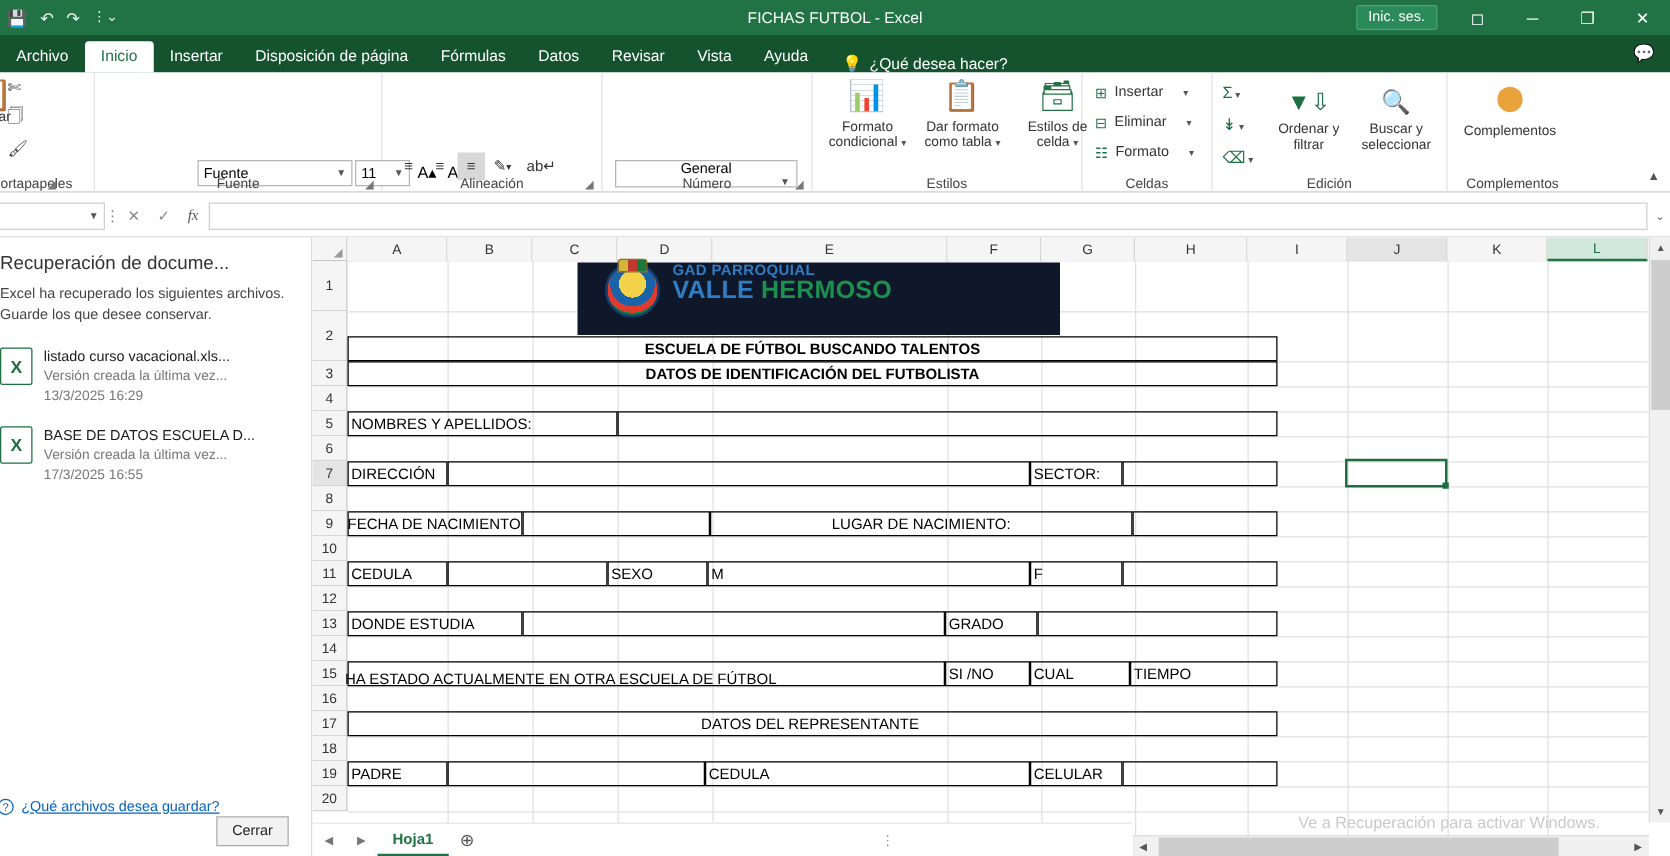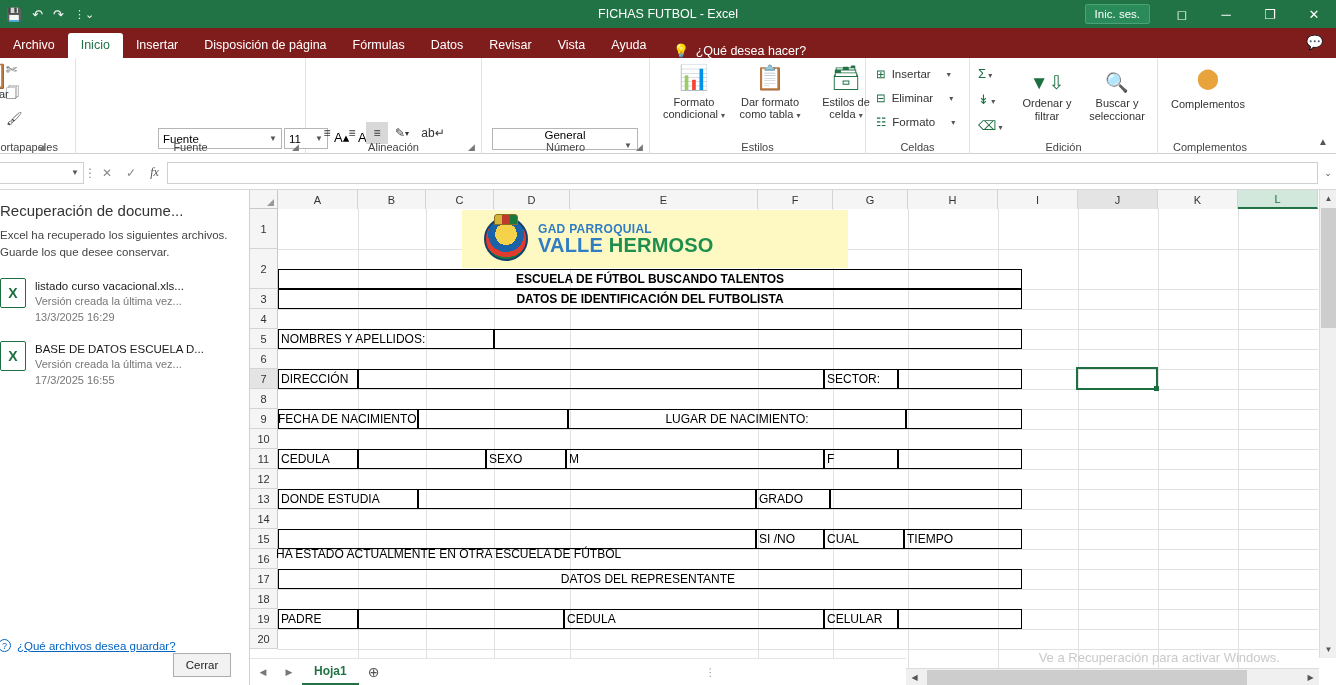--- a/index.html
+++ b/index.html
@@ -28,21 +28,21 @@
   .tb-right { position: absolute; right: 0; top: 0; height: 28px; display: flex; align-items: center; }
   .signin {
     background: #2b8a5a; border: 1px solid #4aa277; color: #fff;
     font-size: 11.5px; padding: 3px 9px; margin-right: 10px; border-radius: 2px;
   }
   .winbtn { width: 44px; height: 28px; display: flex; align-items: center; justify-content: center; font-size: 13px; color: #fff; }
 
   
   .ribbon-tabs {
     position: absolute; top: 28px; left: 0; width: 1336px; height: 30px;
-    background: #7f1d1d; color: #fff; font-size: 12.5px;
+    background: #14532d; color: #fff; font-size: 12.5px;
   }
   .tabstrip { display: flex; align-items: flex-end; height: 30px; }
   .rtab { padding: 6px 13px 7px 13px; line-height: 1; color: #ffffff; white-space: nowrap; }
   .rtab.active { background: #ffffff; color: #217346; border-radius: 3px 3px 0 0; font-weight: normal; }
   .tell-me { display: flex; align-items: center; gap: 6px; padding-left: 14px; color: #fff; font-size: 12.5px; }
   .bulb { font-size: 13px; }
   .comment-ico { position: absolute; right: 12px; top: 6px; font-size: 14px; color: #fff; }
 
   
   .ribbon {
@@ -205,21 +205,21 @@
   .selcell {
     position: absolute; border: 2px solid #1d6f42; background: transparent;
   }
   .selcell::after {
     content: ""; position: absolute; right: -3px; bottom: -3px; width: 5px; height: 5px;
     background: #1d6f42;
   }
 
   
   .logo-banner {
-    position: absolute; background: #fef9c3; display: flex; align-items: center; gap: 10px;
+    position: absolute; background: #0f172a; display: flex; align-items: flex-start; gap: 10px;
     padding-left: 22px;
   }
   .crest {
     width: 44px; height: 44px; border-radius: 50%;
     background: radial-gradient(circle at 50% 38%, #f4d24a 0 34%, #1a63a8 34% 56%, #e03b2f 56% 72%, #1a7a3c 72% 100%);
     border: 2px solid #123f6e; position: relative; flex: 0 0 44px;
   }
   .crest::after {
     content: ""; position: absolute; left: 50%; top: -5px; transform: translateX(-50%);
     width: 22px; height: 9px;
@@ -650,21 +650,21 @@
       <div class="celltext c" style="left:290px; top:200px; width:338px; height:20px;">LUGAR DE NACIMIENTO:</div>
 
       <div class="celltext" style="left:3px;   top:240px; width:90px;  height:20px;">CEDULA</div>
       <div class="celltext" style="left:211px; top:240px; width:70px;  height:20px;">SEXO</div>
       <div class="celltext" style="left:291px; top:240px; width:40px;  height:20px;">M</div>
       <div class="celltext" style="left:549px; top:240px; width:40px;  height:20px;">F</div>
 
       <div class="celltext" style="left:3px;   top:280px; width:150px; height:20px;">DONDE ESTUDIA</div>
       <div class="celltext" style="left:481px; top:280px; width:70px;  height:20px;">GRADO</div>
 
-      <div class="celltext" style="left:-2px;  top:335px; width:480px; height:20px;">HA ESTADO ACTUALMENTE EN OTRA ESCUELA DE FÚTBOL</div>
+      <div class="celltext" style="left:-2px;  top:324px; width:480px; height:20px;">HA ESTADO ACTUALMENTE EN OTRA ESCUELA DE FÚTBOL</div>
       <div class="celltext" style="left:481px; top:320px; width:66px;  height:20px;">SI /NO</div>
       <div class="celltext" style="left:549px; top:320px; width:76px;  height:20px;">CUAL</div>
       <div class="celltext" style="left:629px; top:320px; width:110px; height:20px;">TIEMPO</div>
 
       <div class="celltext c" style="left:0px;   top:360px; width:740px; height:20px;">DATOS DEL REPRESENTANTE</div>
 
       <div class="celltext" style="left:3px;   top:400px; width:80px;  height:20px;">PADRE</div>
       <div class="celltext" style="left:289px; top:400px; width:90px;  height:20px;">CEDULA</div>
       <div class="celltext" style="left:549px; top:400px; width:90px;  height:20px;">CELULAR</div>
 

